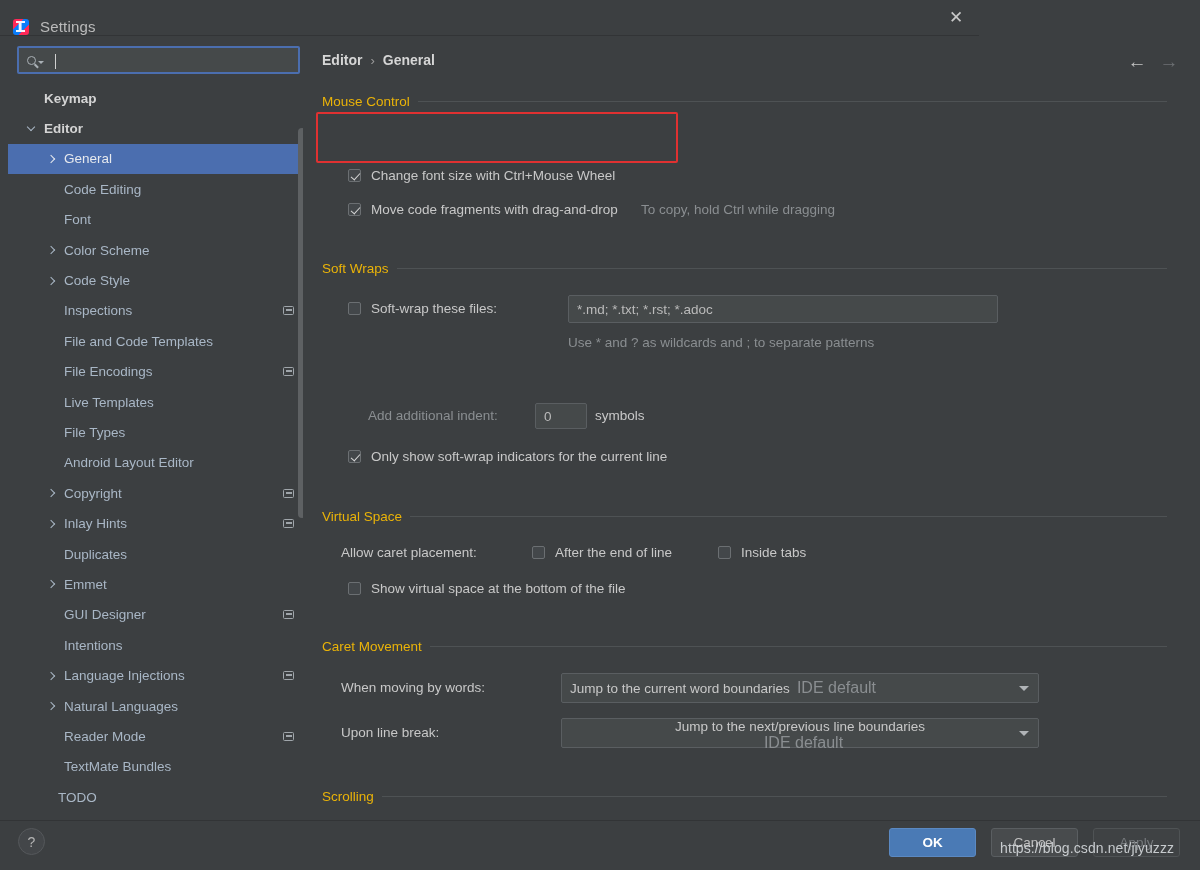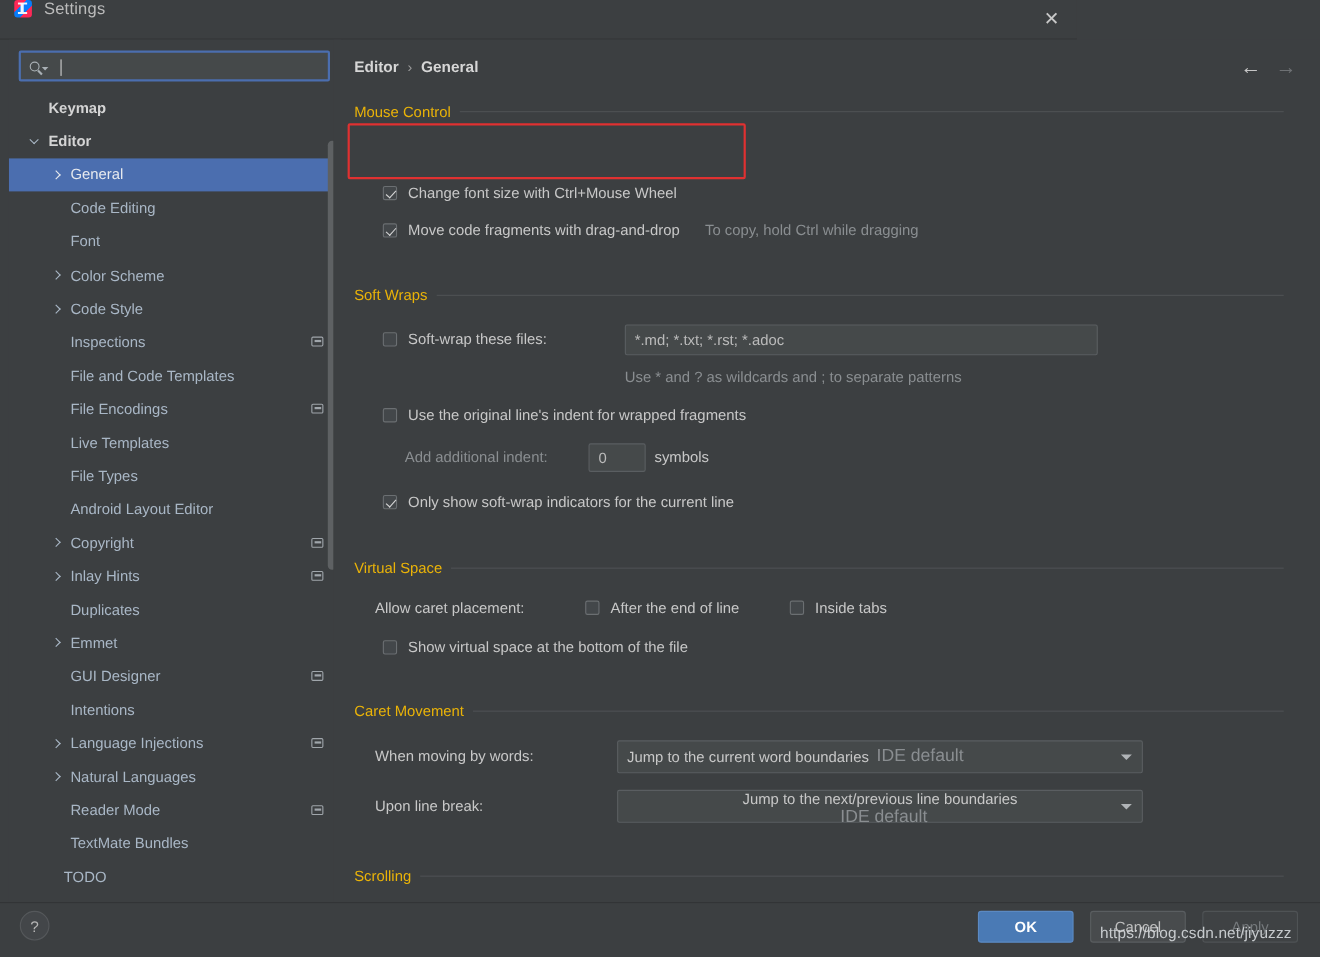--- a/index.html
+++ b/index.html
@@ -15,21 +15,21 @@
     position: relative;
     width: 1200px; height: 870px;
     background: #3c3f41;
   }
 
   
   #titlebar {
     position: absolute; left: 0; top: 0; width: 979px; height: 36px;
     background: #3c3f41;
     border-bottom: 1px solid #323436;
-    display: flex; align-items: flex-start;
+    display: flex; align-items: flex-end;
   }
   #app-icon {
     width: 16px; height: 16px; margin-left: 13px; margin-right: 11px;
     border-radius: 3px;
     background:
       linear-gradient(135deg, #fe2857 0%, #fe2857 34%, #087cfa 34%, #087cfa 66%, #fe2857 66%, #fe2857 100%);
     position: relative;
     overflow: hidden;
   }
   #app-icon::after {
@@ -438,24 +438,20 @@
 
     <div class="cbrow" style="left:45px; top:265px;">
       <span class="cb"></span>
       <span class="lbl">Soft-wrap these files:</span>
     </div>
     <div class="textfield" style="position:absolute; left:265px; top:259px; width:430px; height:28px;">
       <span>*.md; *.txt; *.rst; *.adoc</span>
     </div>
     <div class="lbl hint" style="position:absolute; left:265px; top:299px;">Use * and ? as wildcards and ; to separate patterns</div>
 
-    <div class="cbrow" style="left:45px; top:334px;">
-      <span class="cb"></span>
-      <span class="lbl">Use the original line's indent for wrapped fragments</span>
-    </div>
 
     <div class="cbrow" style="left:65px; top:372px;">
       <span class="lbl dim">Add additional indent:</span>
     </div>
     <div class="textfield" style="position:absolute; left:232px; top:367px; width:52px; height:26px;">
       <span>0</span>
     </div>
     <div class="lbl" style="position:absolute; left:292px; top:372px;">symbols</div>
 
     <div class="cbrow" style="left:45px; top:413px;">

